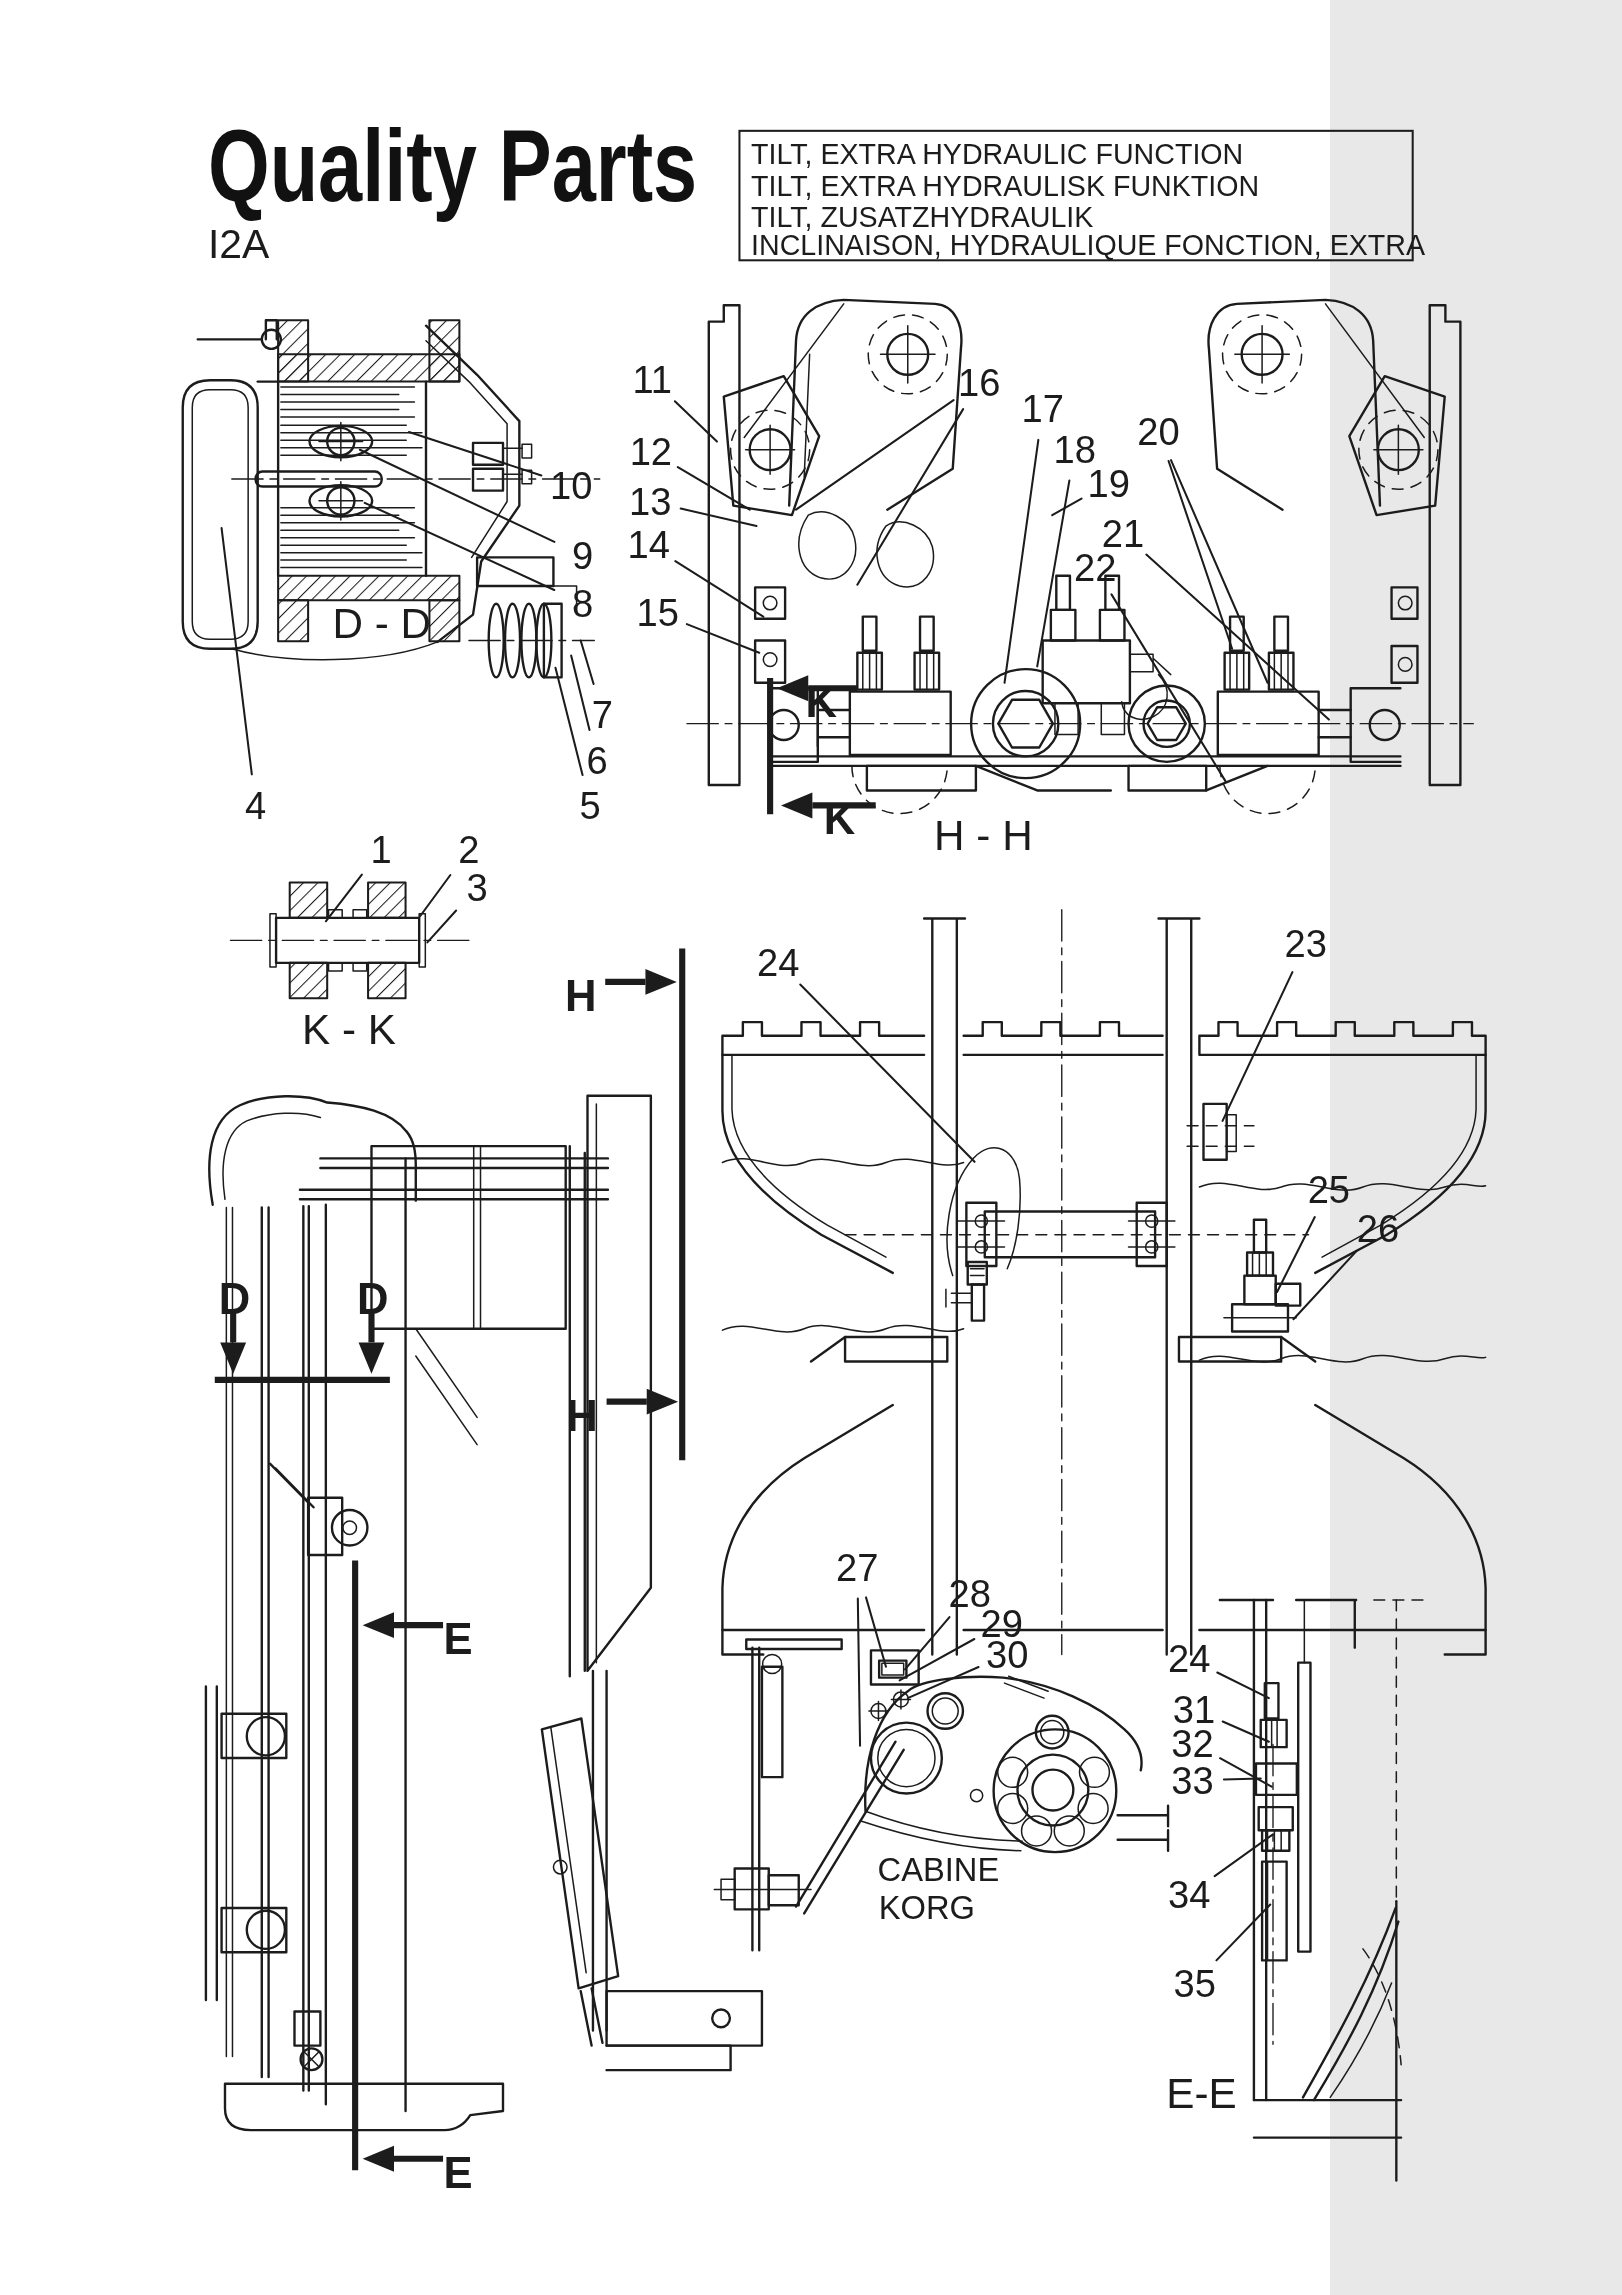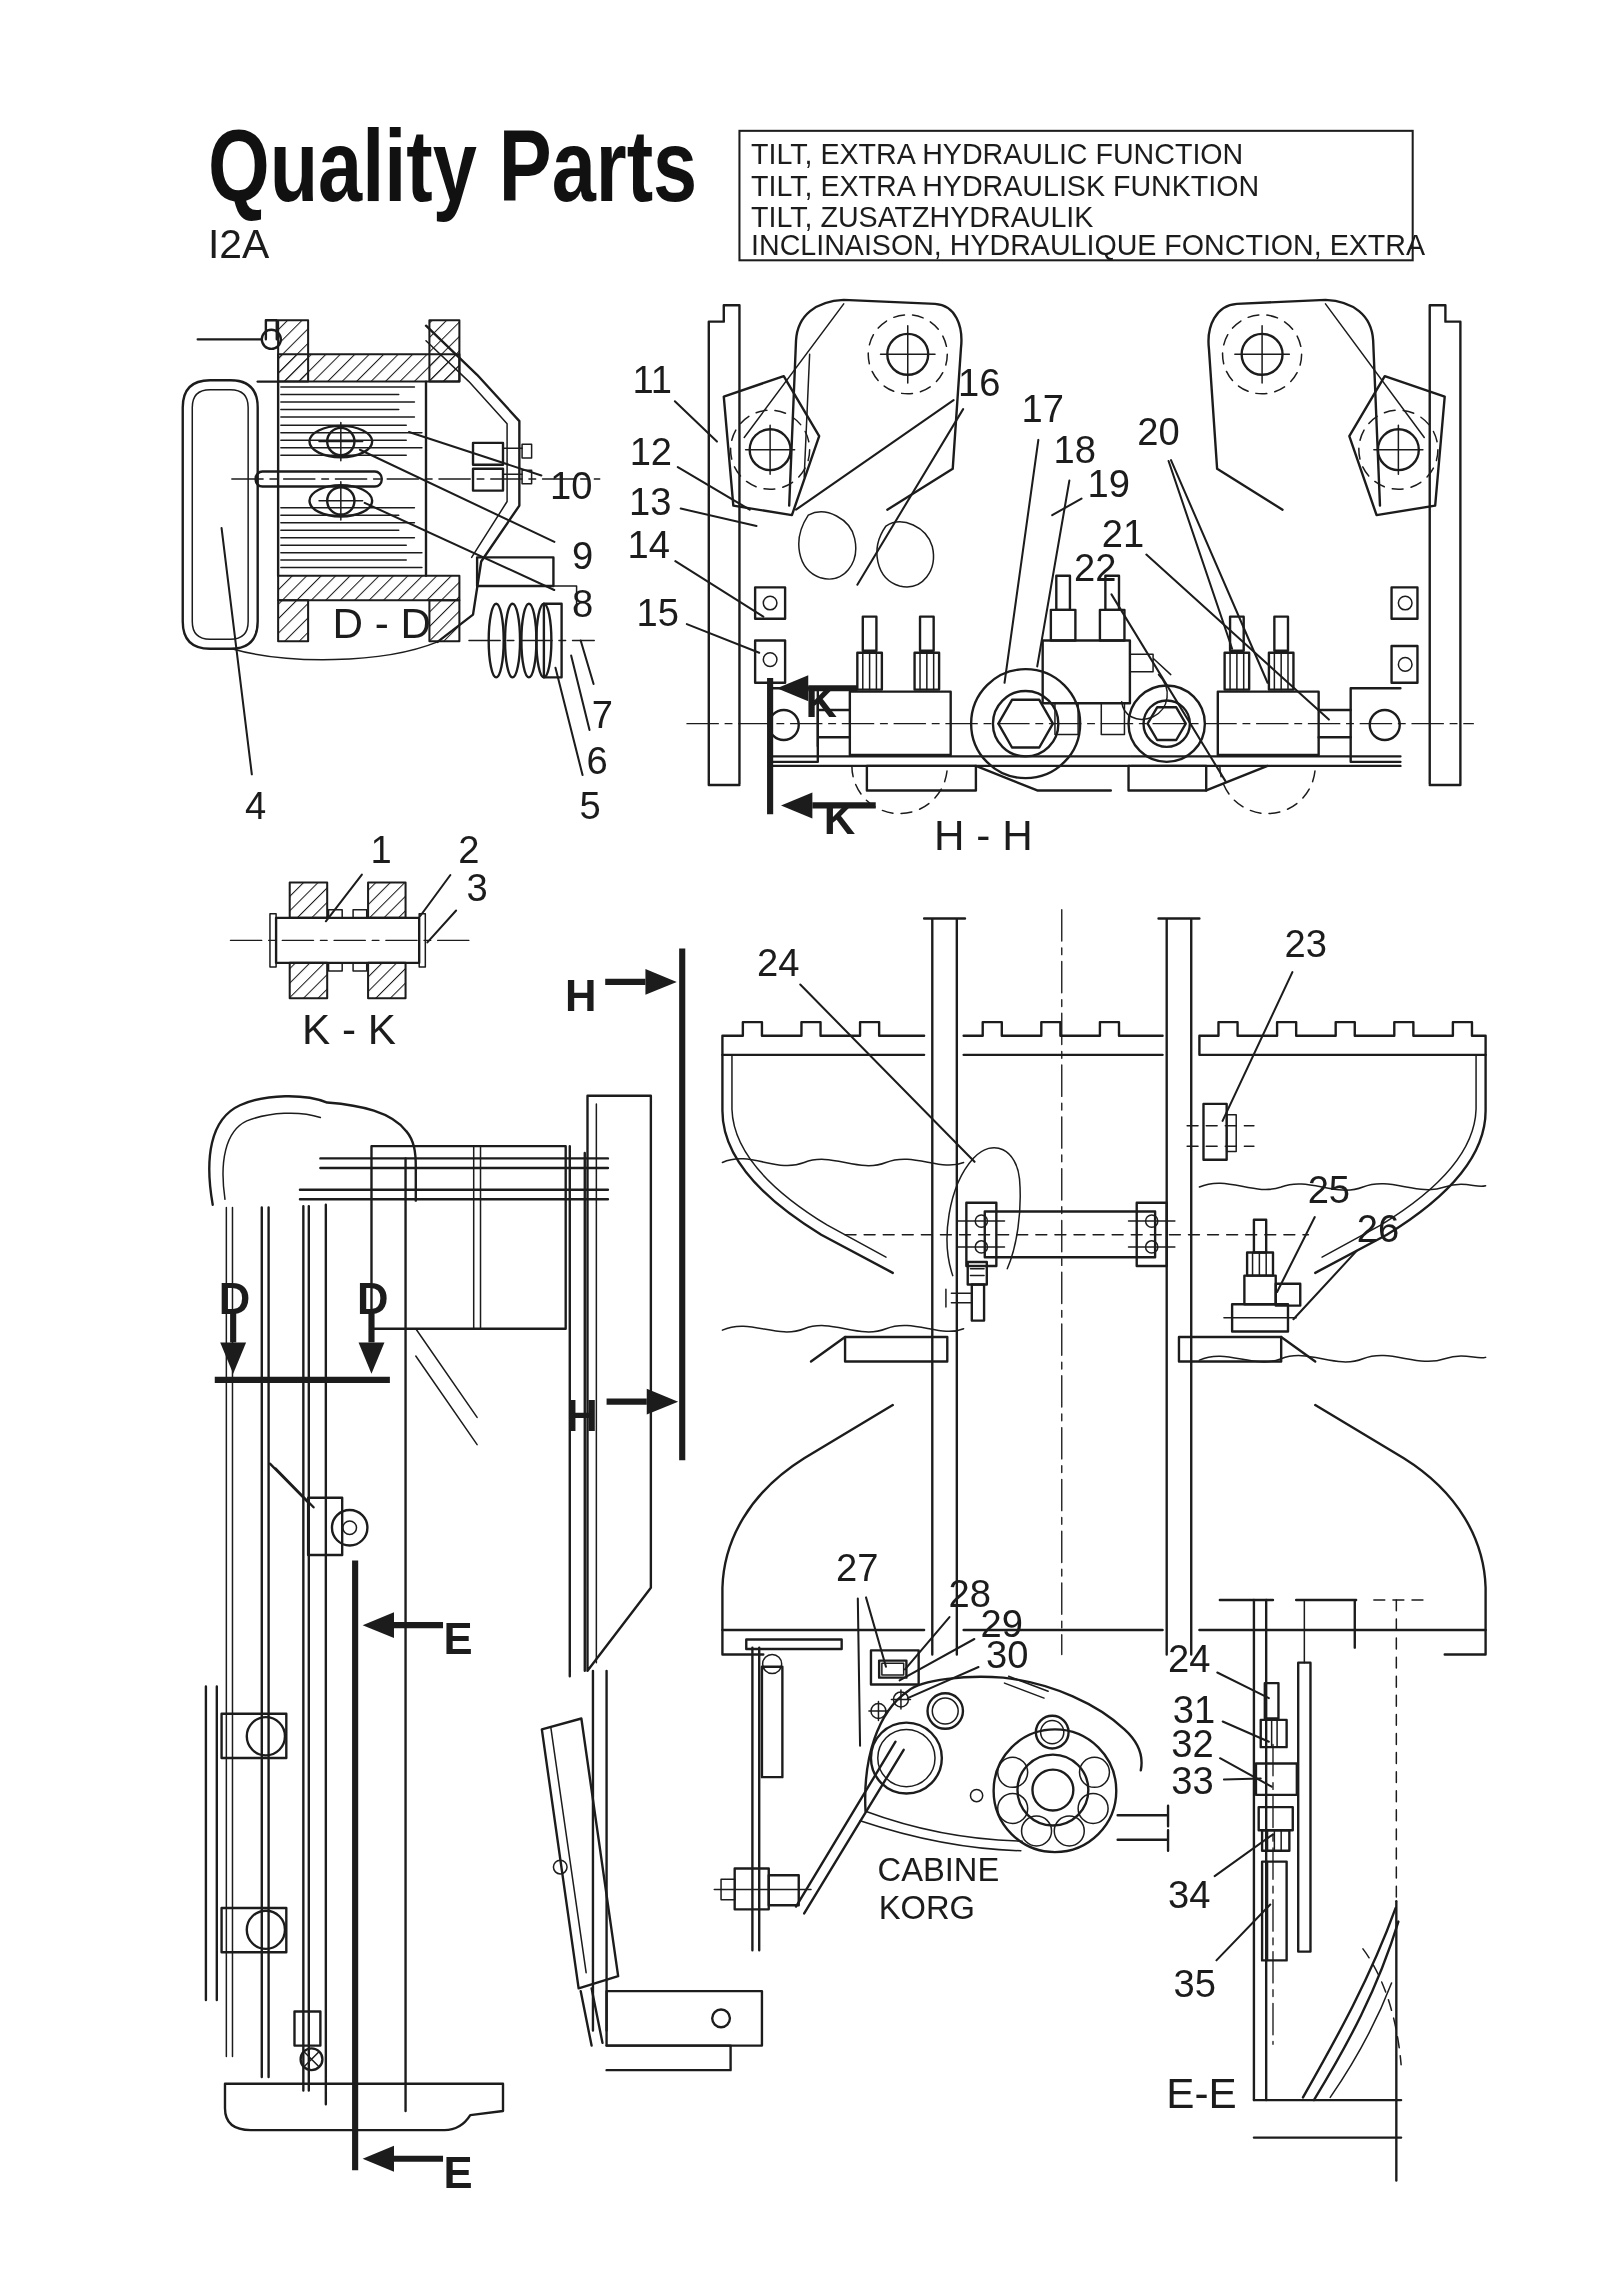--- a/index.html
+++ b/index.html
@@ -1,16 +1,16 @@
 <!DOCTYPE html>
 <html style="font-size:11px"><head>
 <meta charset="utf-8">
 <style>
   html,body{margin:0;padding:0;background:#e8e8e8;}
-  #page{position:relative;width:1622px;height:2295px;background:#ffffff;
+  #page{position:relative;width:1330px;height:2295px;background:#ffffff;
         font-family:"Liberation Sans", sans-serif;}
   svg{position:absolute;left:0;top:0;}
   .ln{fill:none;stroke:#1c1c1c;stroke-width:3.5;stroke-linecap:round;stroke-linejoin:round;}
   .thin{stroke-width:2.2;}
   .dash{stroke-dasharray:16 12;}
   .cl{stroke-width:2;stroke-dasharray:46 10 10 10;}
   .lead{fill:none;stroke:#1c1c1c;stroke-width:3;stroke-linecap:round;}
   .num{fill:#1c1c1c;font-size:56px;text-anchor:middle;}
   .slabel{fill:#1c1c1c;text-anchor:middle;}
   .cut{fill:#1c1c1c;font-size:64px;text-anchor:middle;font-weight:bold;}

